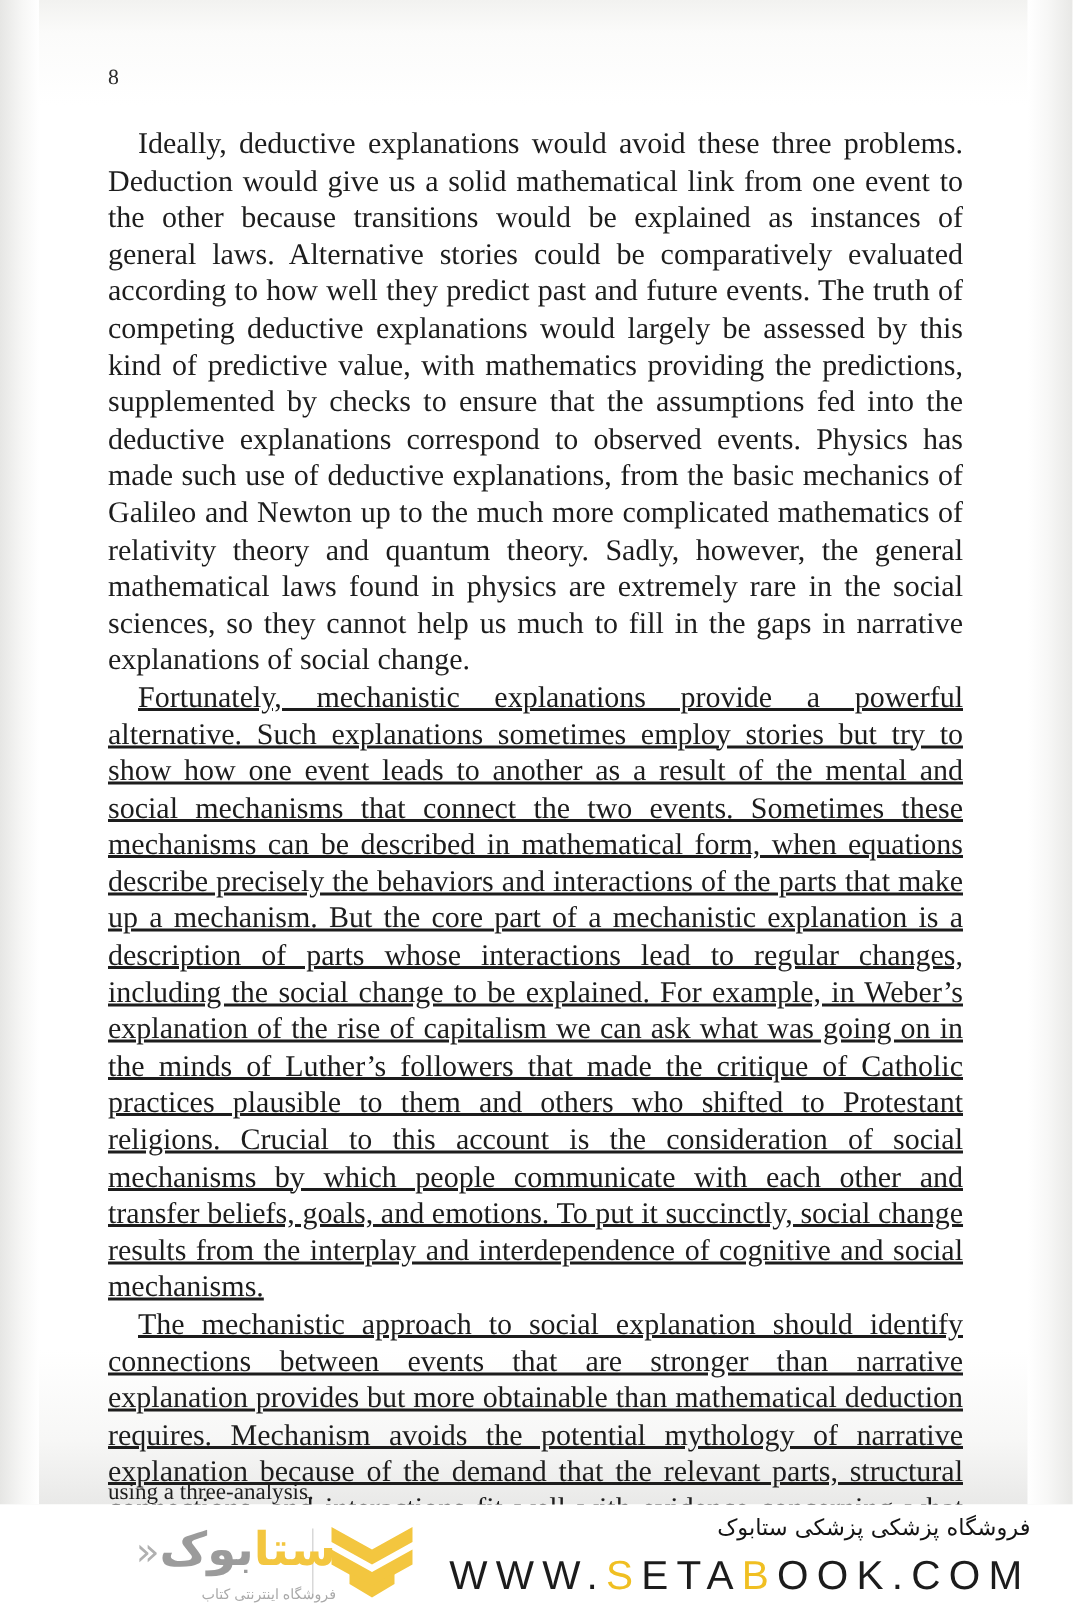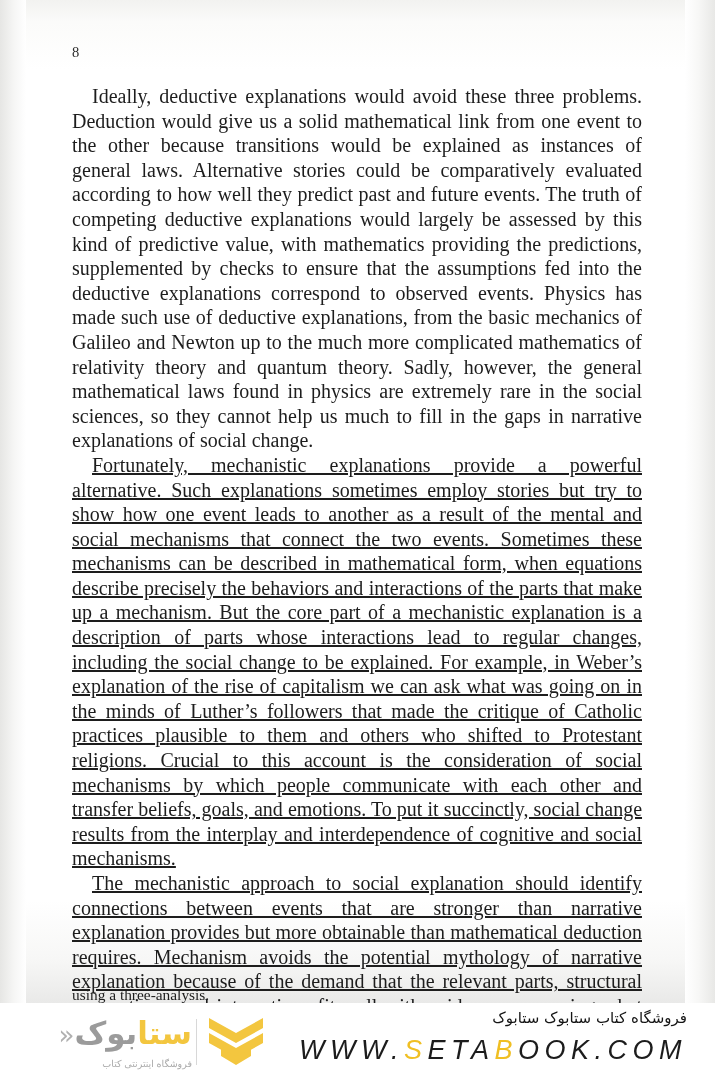--- a/index.html
+++ b/index.html
@@ -135,20 +135,21 @@
     top: 8px;
     width: 225px;
     height: 62px;
     display: flex;
     align-items: center;
   }
   .wordmark-wrap {
     position: relative;
     width: 140px;
     height: 58px;
+    margin-left: 32px;
   }
   .wordmark {
     position: absolute;
     left: 0;
     top: 2px;
     width: 140px;
     text-align: right;
     direction: rtl;
     font-family: "DejaVu Sans", "Liberation Sans", sans-serif;
     font-size: 31px;
@@ -206,21 +207,20 @@
     white-space: nowrap;
   }
   .site-url {
     font-family: "Liberation Sans", "DejaVu Sans", sans-serif;
     font-size: 27px;
     letter-spacing: 5.5px;
     color: #1c1c1c;
     line-height: 38px;
     margin-top: 2px;
     white-space: nowrap;
-    font-style: italic;
   }
   .site-url .gold { color: #f0bf22; }
 </style>
 </head>
 <body>
 
 <div class="page-scan">
 
   <div class="content">
 
@@ -259,19 +259,19 @@
         <g fill="#f3c63f">
           <path d="M2 2 L29 17 L56 2 L56 12 L29 27 L2 12 Z"></path>
           <path d="M2 17 L29 32 L56 17 L56 27 L29 42 L2 27 Z"></path>
           <path d="M14 32 L29 41 L44 32 L44 40 L29 49 L14 40 Z"></path>
         </g>
       </svg>
     </div>
   </div>
 
   <div class="site-block">
-    <div class="tagline">فروشگاه کتاب ستابوک ستابوک</div>
+    <div class="tagline">فروشگاه پزشکی پزشکی ستابوک</div>
     <div class="site-url">
       <span>WWW.</span><span class="gold">S</span><span>ETA</span><span class="gold">B</span><span>OOK.COM</span>
     </div>
   </div>
 
 </div>
 
 </body></html>

